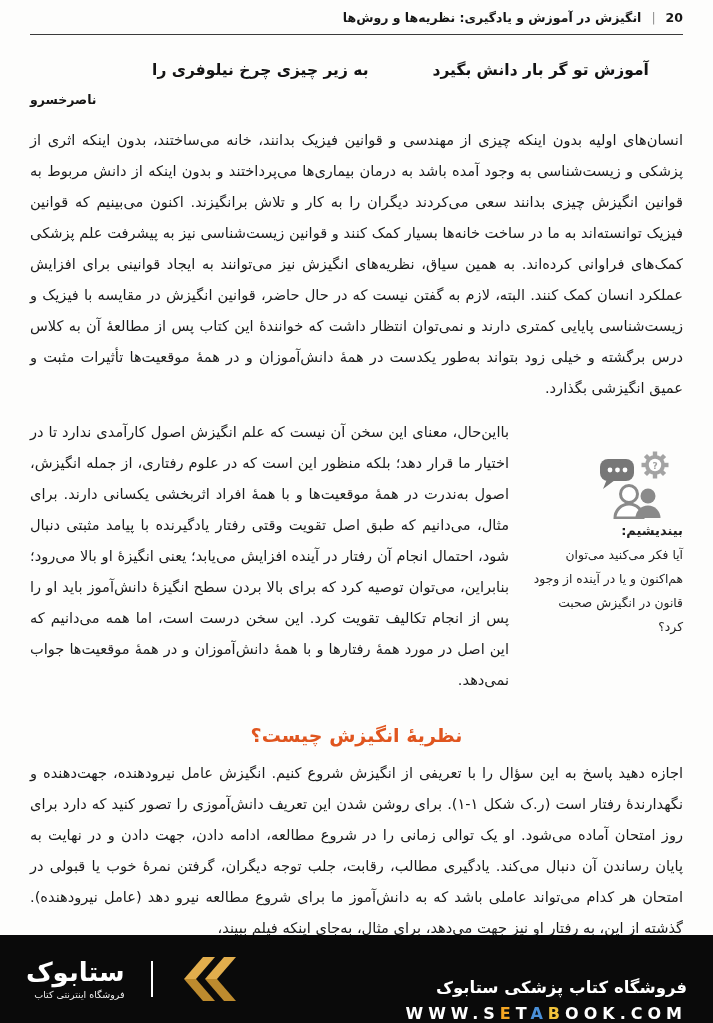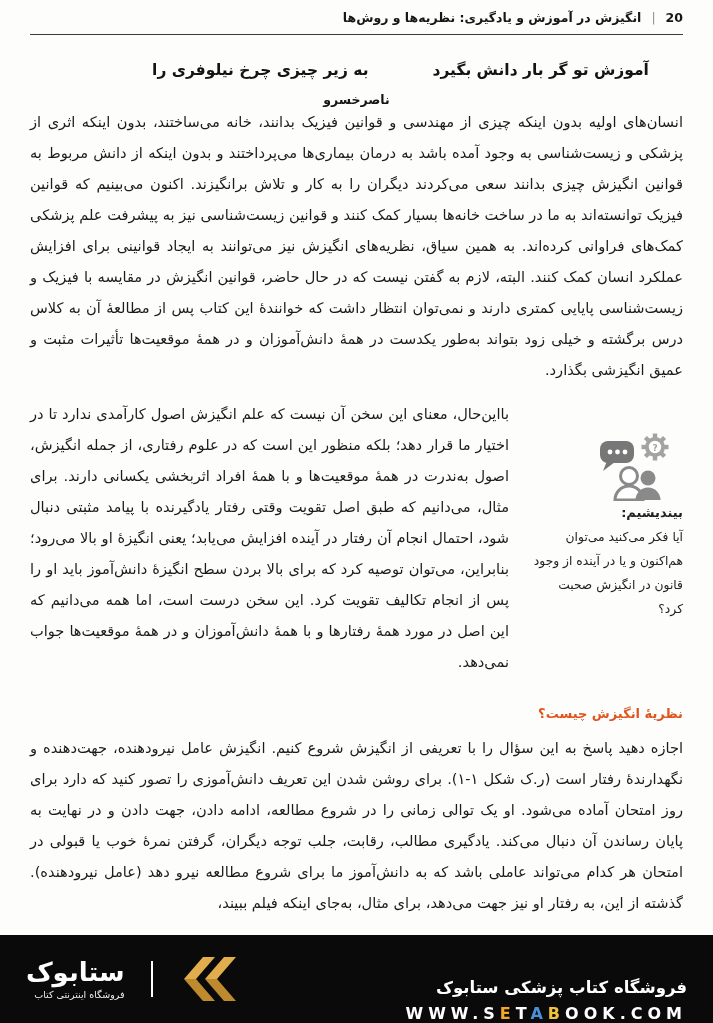--- a/index.html
+++ b/index.html
@@ -9,34 +9,34 @@
     font-family:"DejaVu Sans", sans-serif; direction:rtl;
   }
   .content { padding:10px 30px 0 30px; }
 
   .header { display:flex; align-items:baseline; gap:10px; font-size:12.5px; font-weight:bold; color:#161616; }
   .header .sep { color:#8f8f8f; font-weight:normal; }
   .rule { border:none; border-top:1.4px solid #3b3b3b; margin-top:9px; }
 
   .poem { display:flex; justify-content:center; gap:64px; padding-left:88px;
           font-weight:bold; font-size:15.5px; margin-top:26px; color:#141414; }
-  .poet { font-weight:bold; font-size:12.5px; margin-top:13px; text-align:center; color:#141414; }
+  .poet { font-weight:bold; font-size:12.5px; margin-top:13px; text-align:left; color:#141414; }
 
   .para { font-size:14.6px; line-height:2.12; text-align:justify; color:#1b1b1b; }
-  .para-intro { }
+  .para-intro { margin-top:18px; }
   .para-definition { margin-top:12px; }
 
   .section { display:flex; margin-top:14px; gap:22px; }
   .section-para { flex:1; margin-top:0; }
   .think-box { width:152px; flex:0 0 152px; text-align:right; padding-top:28px; }
   .think-icon { margin:0 10px 4px 0; width:74px; height:74px; }
   .think-label { font-weight:bold; font-size:13px; margin-bottom:6px; color:#222; }
   .think-question { font-size:12.3px; line-height:1.95; color:#222; }
 
-  .section-heading { font-size:13px; font-weight:bold; margin-top:28px; }
+  .section-heading { font-size:19px; font-weight:bold; margin-top:28px;text-align:center; }
 
   .footer { position:absolute; bottom:0; left:0; width:713px; height:88px; background:#0a0a0a;
             display:flex; align-items:center; justify-content:space-between; padding:0 26px; z-index:5; }
   .footer-text { display:flex; flex-direction:column; align-items:flex-start; gap:7px;margin-top:42px; }
   .store-title { color:#ffffff; font-weight:bold; font-size:16.5px; }
   .store-url { font-weight:bold; font-size:16px; letter-spacing:5px; direction:ltr; font-family:"DejaVu Sans", sans-serif; }
   .footer-logo { direction:ltr; display:flex; align-items:center; gap:26px; }
   .wordmark { text-align:right; }
   .brand { color:#ffffff; font-weight:bold; font-size:26px; line-height:1.15; direction:rtl; }
   .tagline { color:#f2f2f2; font-size:9.5px; margin-top:2px; direction:rtl; letter-spacing:1px; }

